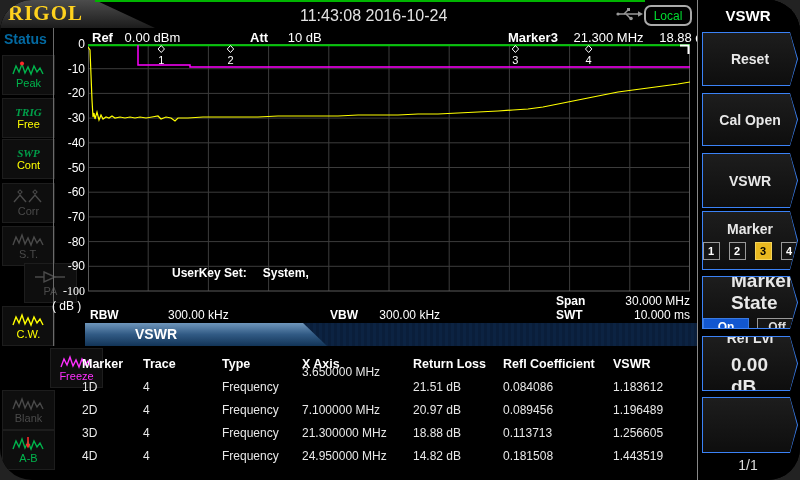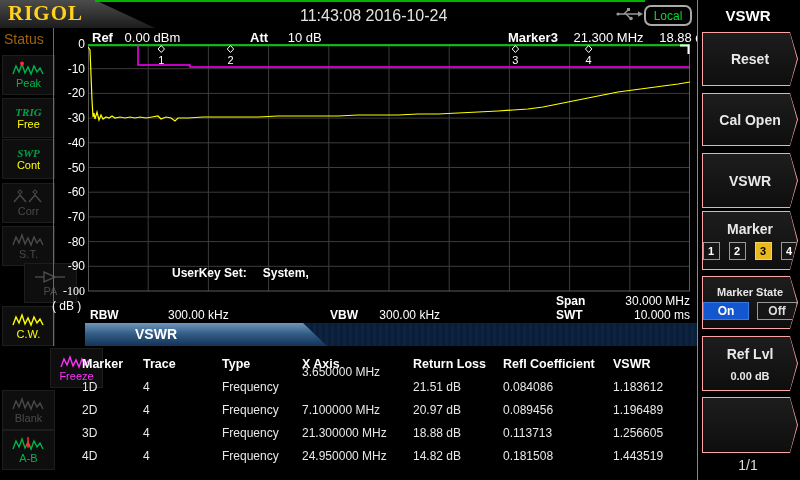--- a/index.html
+++ b/index.html
@@ -1,35 +1,35 @@
 <!DOCTYPE html>
 <html><head>
 <meta charset="utf-8">
 <style>
   html,body{margin:0;padding:0;background:#222;}
   .screen{position:relative;width:800px;height:480px;background:#000;overflow:hidden;
-          font-family:"Liberation Sans",sans-serif;color:#fff;}
+          font-family:"Liberation Sans",sans-serif;color:#fff;border-radius:32px;}
 
   
   .topbar{position:absolute;left:0;top:0;width:800px;height:28px;background:#000;}
   .logo{position:absolute;left:0;top:0;width:155px;height:28px;
         background:linear-gradient(180deg,#4c4c4c,#1c1c1c);
         clip-path:polygon(0 0,95px 0,155px 28px,0 28px);}
   .logo-text{position:absolute;left:8px;top:1px;font-family:"Liberation Serif",serif;
              font-weight:bold;font-size:21px;color:#ffd21e;letter-spacing:1px;}
   .top-green-line{position:absolute;left:95px;top:0;width:550px;height:2px;background:#00b400;}
   .clock{position:absolute;left:300px;top:7px;width:270px;
          font-size:16px;color:#e2e2e2;}
   .usb{position:absolute;left:616px;top:7px;}
   .local-box{position:absolute;left:644px;top:5px;width:44px;height:17px;border:2px solid #aaa;
              border-radius:7px;display:flex;align-items:center;justify-content:center;
              font-size:12px;color:#00dd30;}
 
   
-  .status-title{position:absolute;left:4px;top:31px;font-size:14px;font-weight:normal;color:#a16207;}
+  .status-title{position:absolute;left:4px;top:31px;font-size:14px;font-weight:bold;color:#0369a1;}
   .status-item{position:absolute;left:2px;width:51px;height:38px;background:#0e0e0e;
                border:1px solid #1d1d1d;display:flex;flex-direction:column;
                align-items:center;justify-content:center;}
   .status-icon{height:16px;display:flex;align-items:center;}
   .status-icon-text{font-family:"Liberation Serif",serif;font-weight:bold;font-style:italic;
                     font-size:11px;line-height:12px;}
   .status-label{font-size:11px;line-height:12px;}
   .v-sep{position:absolute;left:53px;top:28px;width:1px;height:318px;background:#6a6a6a;}
 
   
@@ -59,26 +59,26 @@
   .meas-table{position:absolute;left:0;top:0;width:697px;height:480px;pointer-events:none;}
   .th{position:absolute;font-size:12.5px;font-weight:bold;color:#fff;white-space:nowrap;}
   .td{position:absolute;font-size:12px;color:#e8e8e8;white-space:nowrap;}
 
   
   .softkeys{position:absolute;left:697px;top:0;width:103px;height:480px;background:#000;
             border-left:1px solid #888;}
   .sk-title{position:absolute;left:0;top:7px;width:100px;text-align:center;
             font-size:15px;font-weight:bold;color:#fff;}
   .skey{position:absolute;left:4px;width:96px;
-        clip-path:polygon(0 0,88px 0,96px 50%,88px 100%,0 100%);background:#fca5a5;}
+        clip-path:polygon(0 0,88px 0,96px 50%,88px 100%,0 100%);background:#3b82f6;}
   .skey-in{position:absolute;inset:1px;background:linear-gradient(180deg,#1d1d1d,#0e0e0e);
         clip-path:polygon(0 0,87px 0,94px 50%,87px 100%,0 100%);
         display:flex;flex-direction:column;align-items:center;justify-content:center;}
   .sk-label{font-size:14px;font-weight:bold;color:#e8e8e8;}
-  .sk-label-sm{font-size:11px;font-weight:bold;color:#e8e8e8;}
+  .sk-label-sm{font-size:19px;font-weight:bold;color:#e8e8e8;padding-left:28px;}
   .mk-row{display:flex;gap:9px;margin-top:5px;}
   .mk-num{width:15px;height:16px;display:flex;align-items:center;justify-content:center;
           background:#151515;border:1px solid #999;font-size:11px;font-weight:bold;color:#fff;}
   .mk-num.active{background:#e8b81f;border-color:#f5d45a;color:#000;}
   .oo-row{display:flex;gap:8px;margin-top:4px;}
   .oo-on{width:44px;height:16px;background:#1257d0;border:1px solid #3a7ae0;display:flex;
          align-items:center;justify-content:center;font-size:12px;font-weight:bold;color:#fff;}
   .oo-off{width:38px;height:16px;background:#161616;border:1px solid #999;display:flex;
          align-items:center;justify-content:center;font-size:12px;font-weight:bold;color:#ddd;}
   .sk-page{position:absolute;left:0;top:457px;width:100px;text-align:center;

